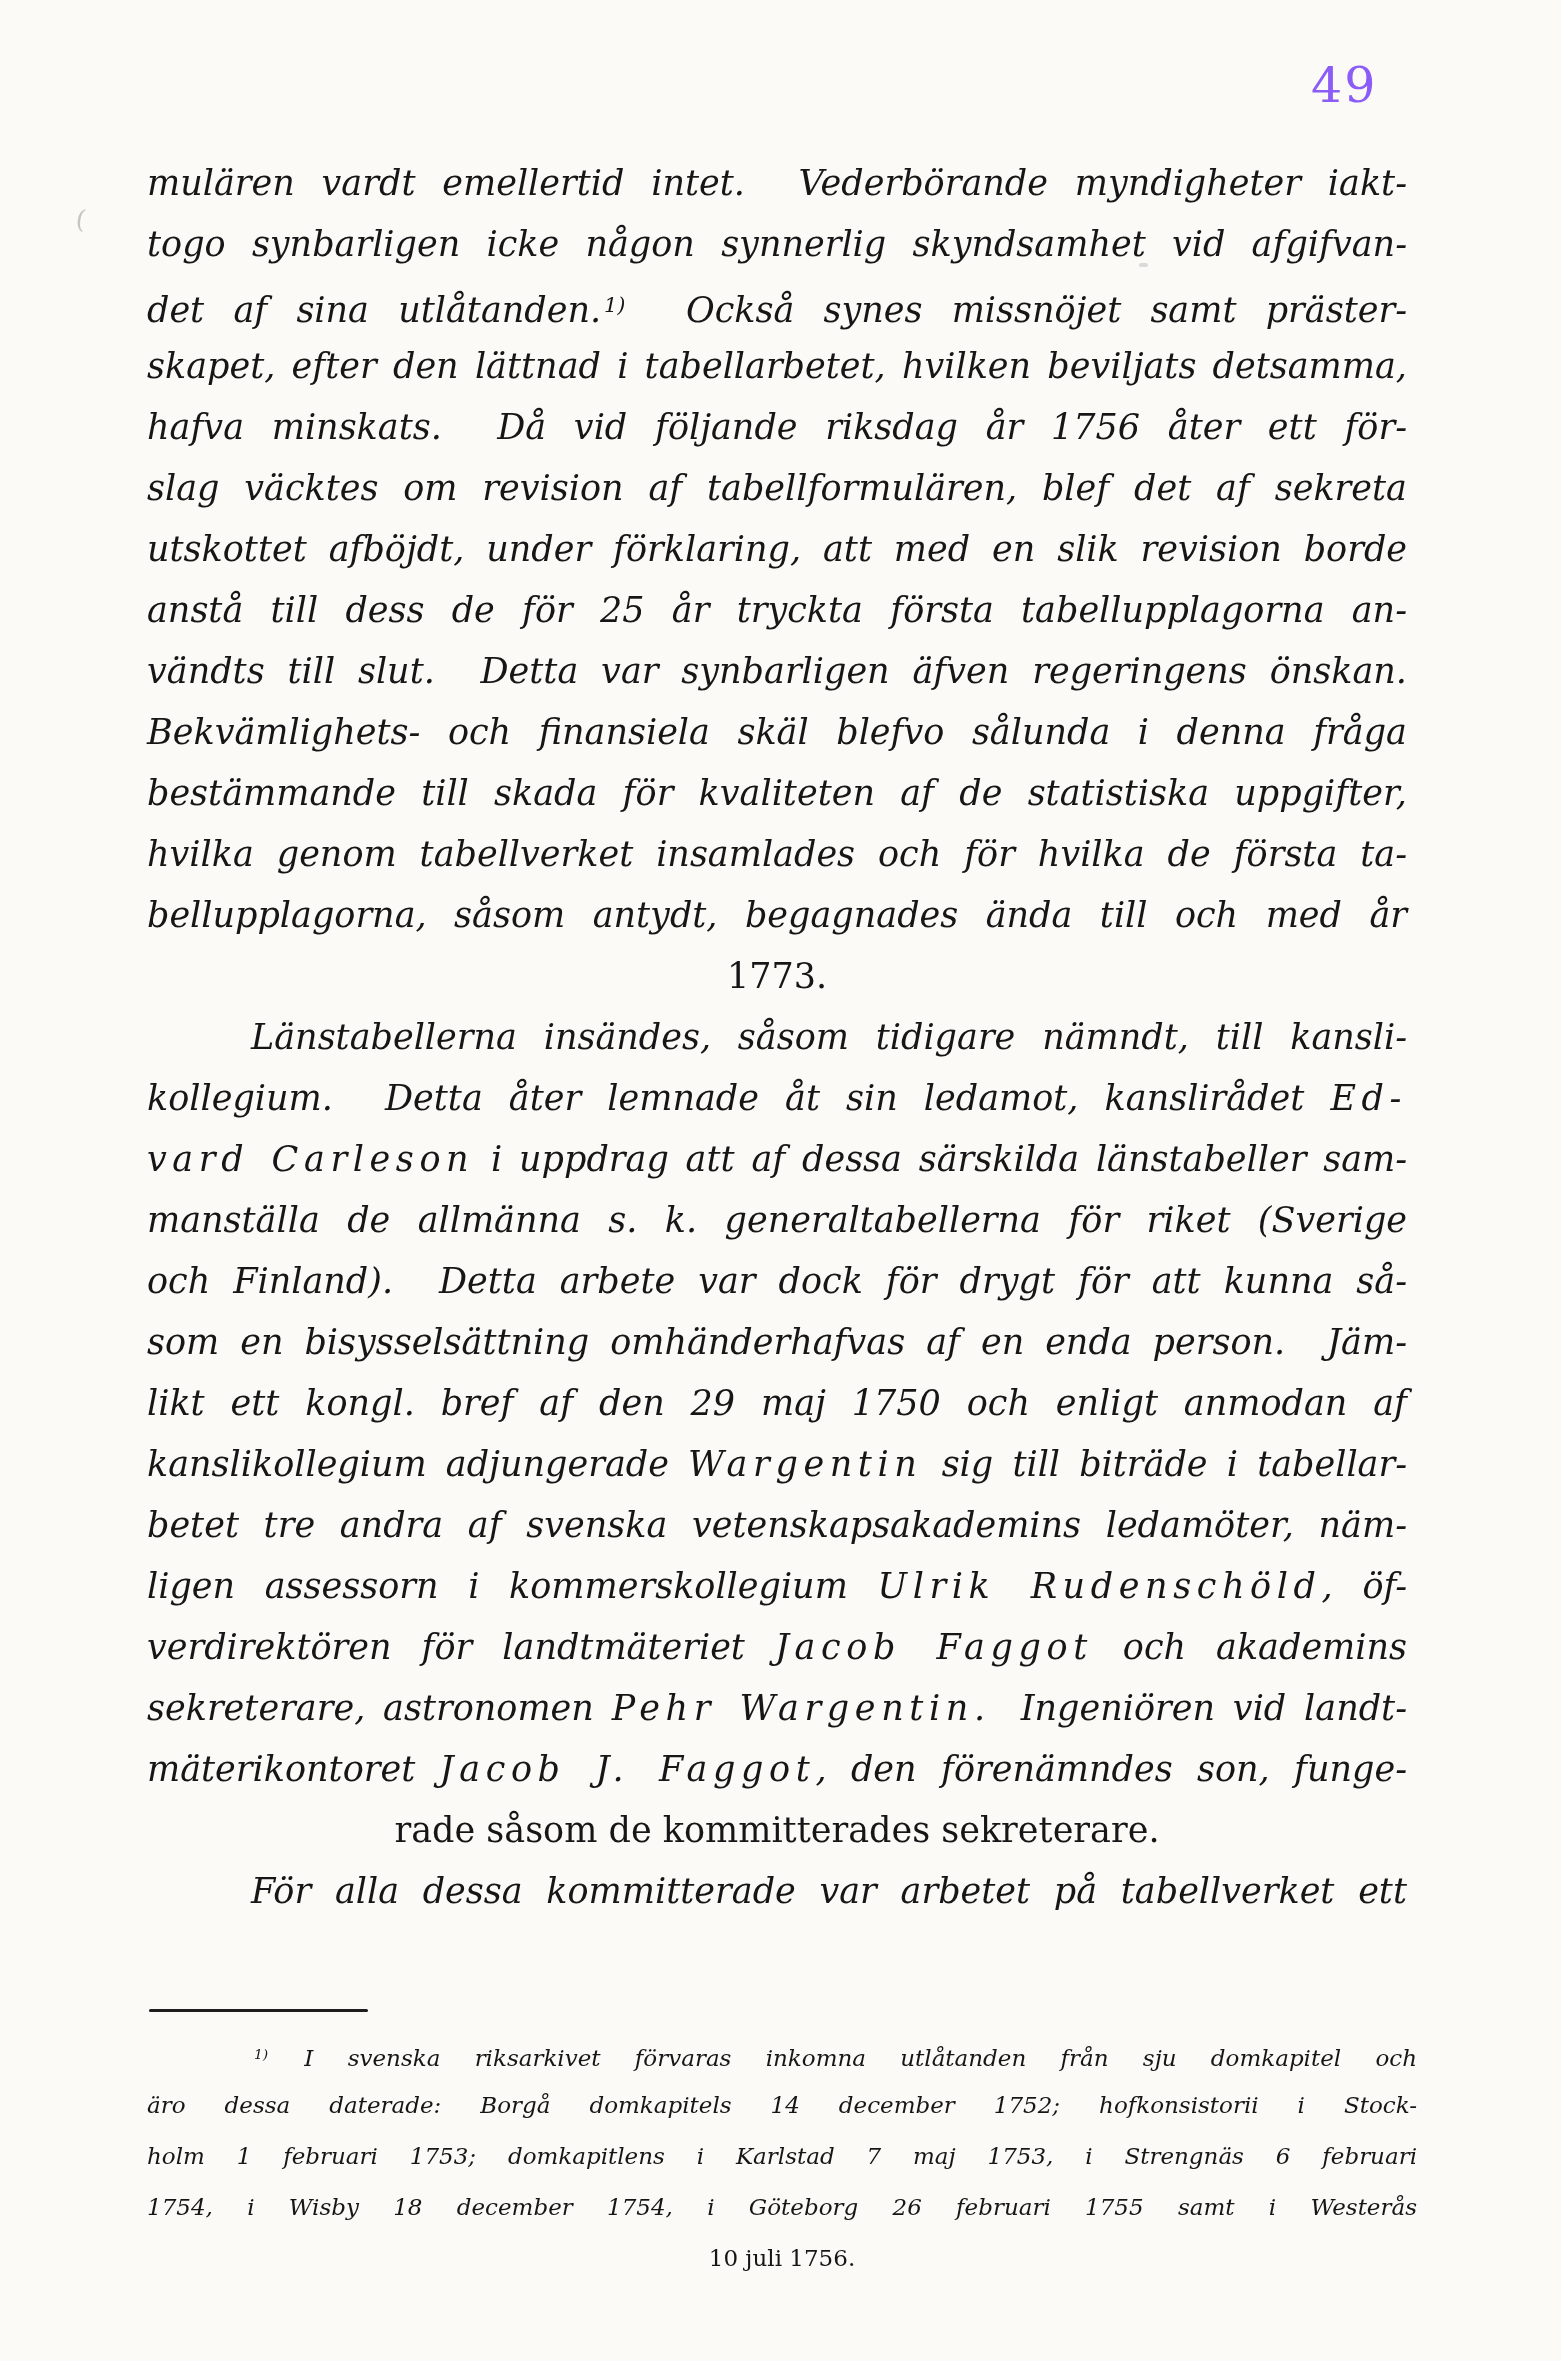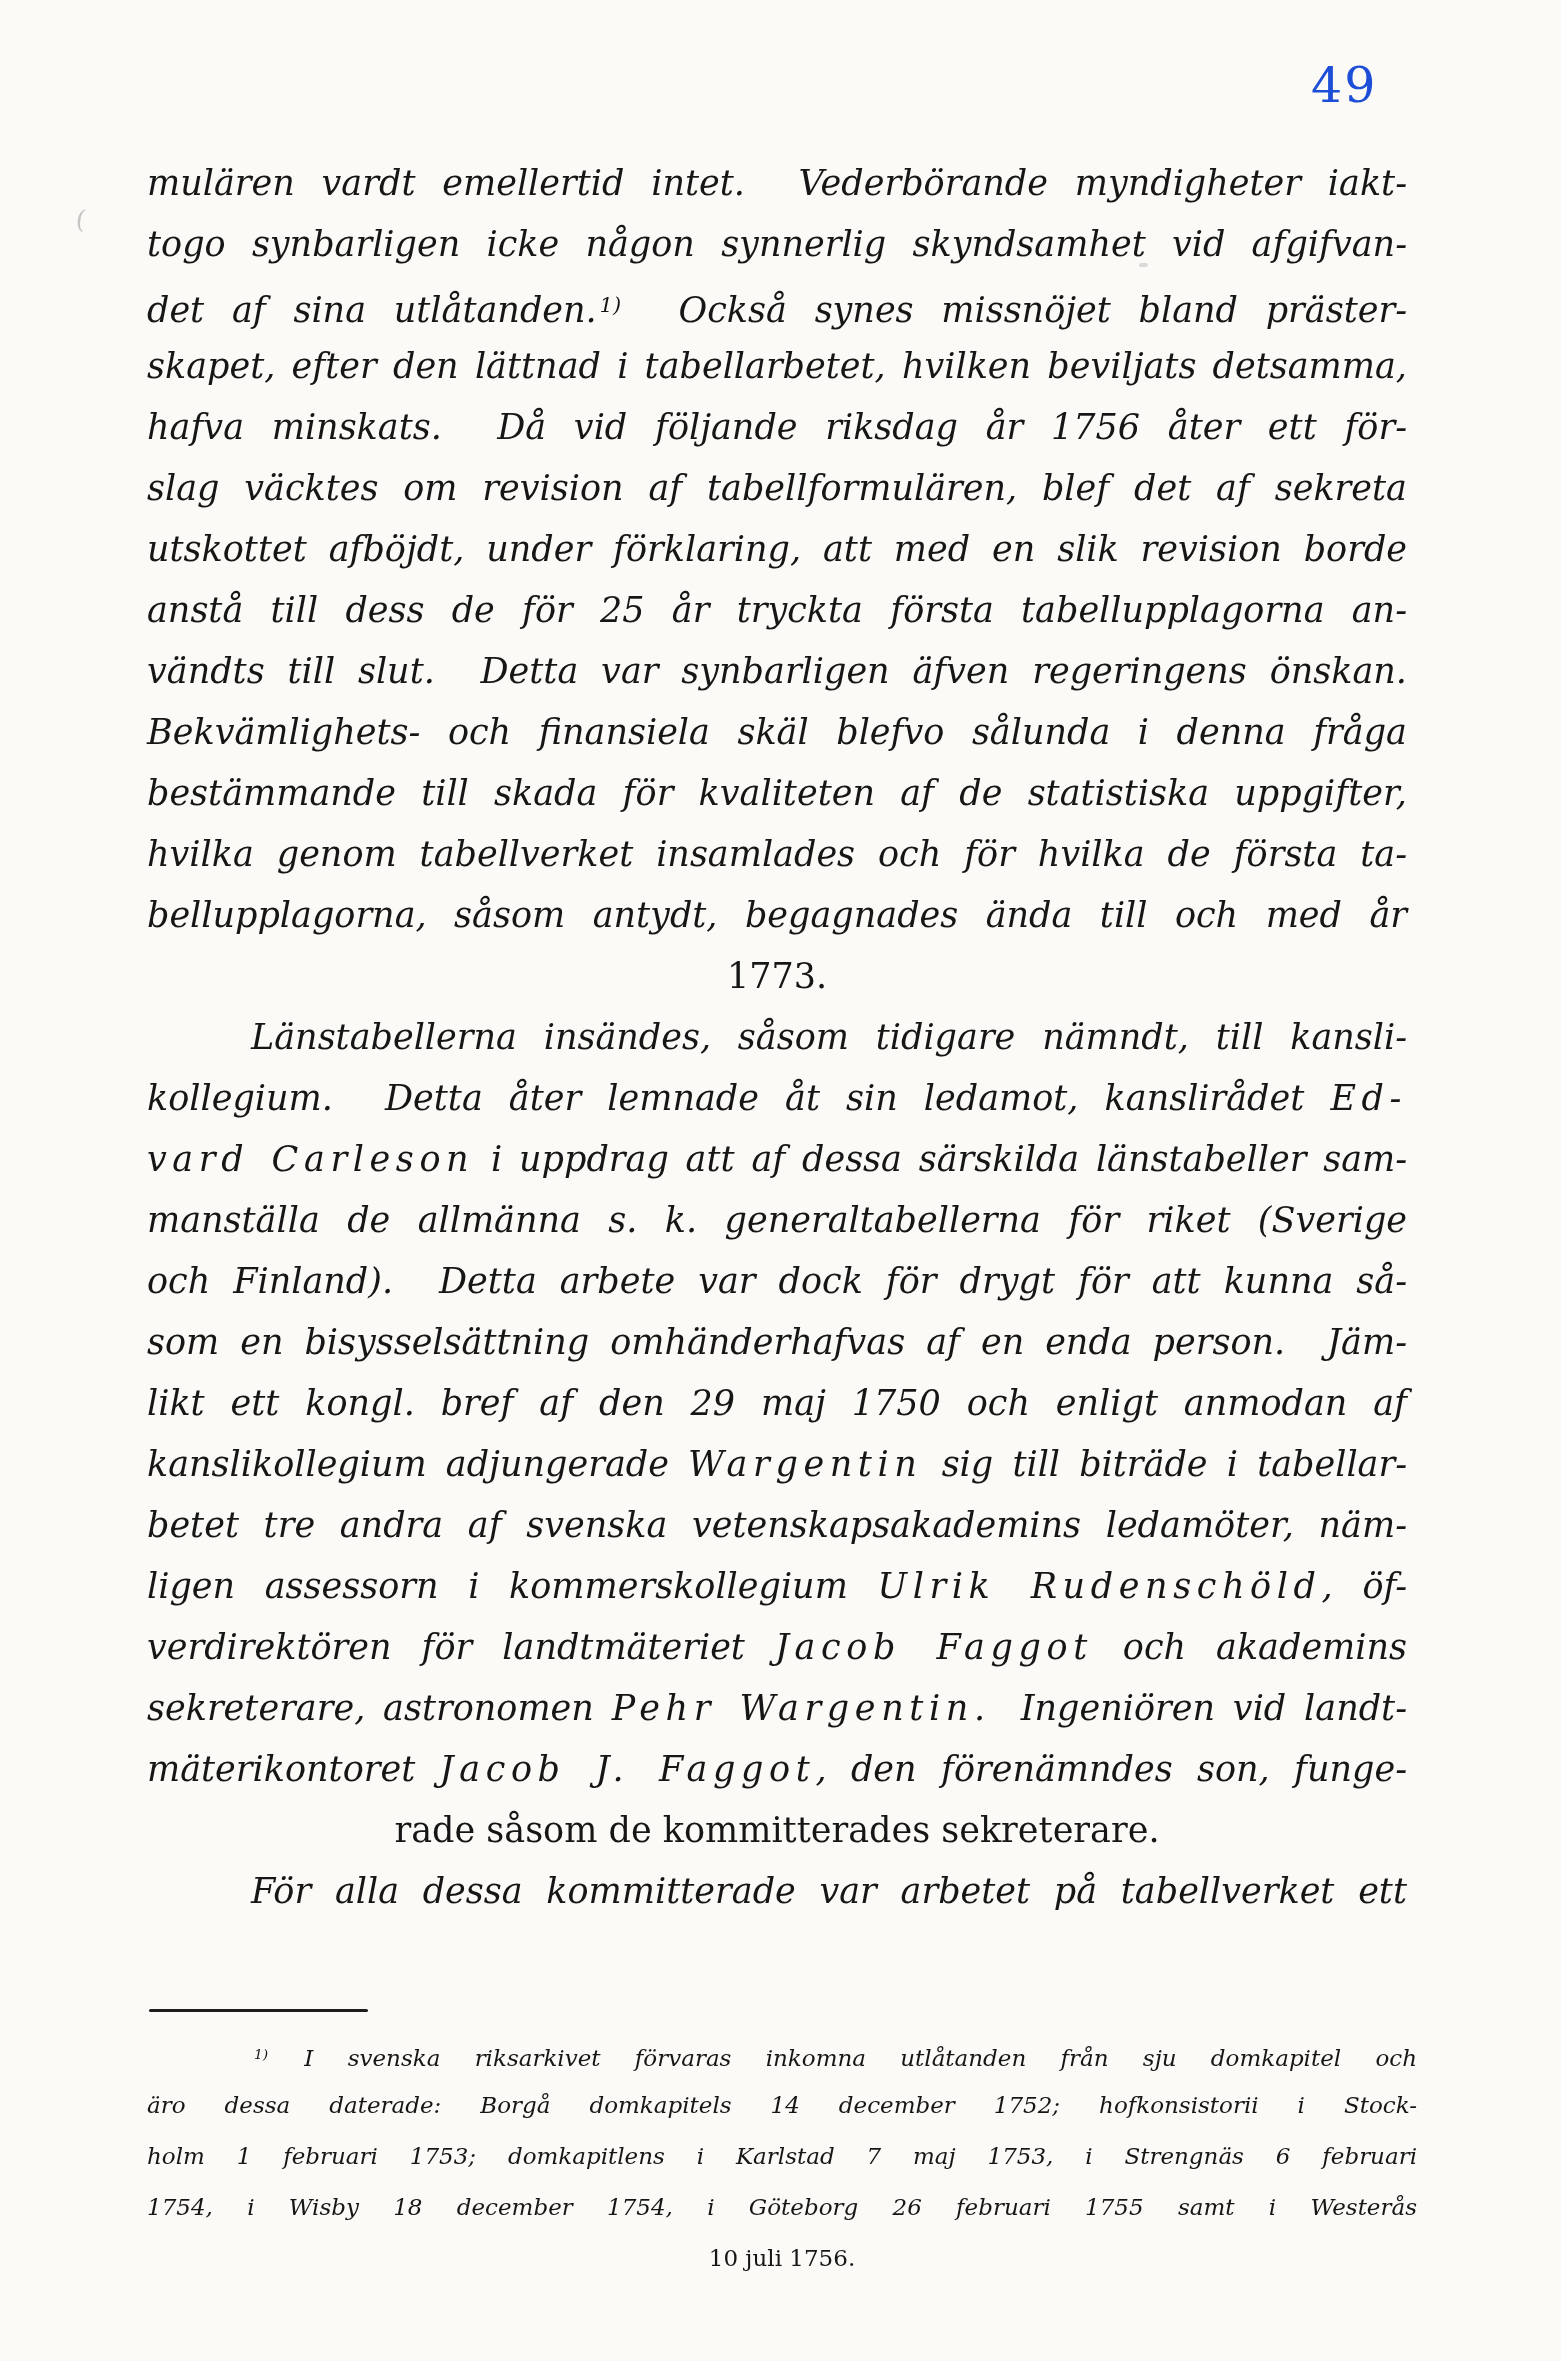--- a/index.html
+++ b/index.html
@@ -9,21 +9,21 @@
     background:#fbfaf7;
     font-family:"DejaVu Serif","Liberation Serif",serif;
     color:#161616;
     overflow:hidden;
   }
   .pageno{
     position:absolute;
     top:61px;left:1311px;
     font-size:49px;line-height:49px;
     letter-spacing:2px;
-    color:#1d4ed8;
+    color:#8b5cf6;
   }
   #main-text{
     position:absolute;
     top:153px;left:147px;
     width:1260px;
   }
   #main-text .line{
     height:61px;line-height:61px;
     font-size:35px;
     white-space:pre-wrap;
@@ -68,21 +68,21 @@
 </head>
 <body>
 
 <div class="page">
   <div class="pageno">49</div>
 
   <div id="main-text">
       <div>
         <div class="line just"><span class="">mulären vardt emellertid intet.  Vederbörande myndigheter iakt-</span></div>
         <div class="line just"><span class="">togo synbarligen icke någon synnerlig skyndsamhet vid afgifvan-</span></div>
-        <div class="line just"><span class="">det af sina utlåtanden.</span><span class=" sup">1)</span><span class="">  Också synes missnöjet bland präster-</span></div>
+        <div class="line just"><span class="">det af sina utlåtanden.</span><span class=" sup">1)</span><span class="">  Också synes missnöjet samt präster-</span></div>
         <div class="line just"><span class="">skapet, efter den lättnad i tabellarbetet, hvilken beviljats detsamma,</span></div>
         <div class="line just"><span class="">hafva minskats.  Då vid följande riksdag år 1756 åter ett för-</span></div>
         <div class="line just"><span class="">slag väcktes om revision af tabellformulären, blef det af sekreta</span></div>
         <div class="line just"><span class="">utskottet afböjdt, under förklaring, att med en slik revision borde</span></div>
         <div class="line just"><span class="">anstå till dess de för 25 år tryckta första tabellupplagorna an-</span></div>
         <div class="line just"><span class="">vändts till slut.  Detta var synbarligen äfven regeringens önskan.</span></div>
         <div class="line just"><span class="">Bekvämlighets- och finansiela skäl blefvo sålunda i denna fråga</span></div>
         <div class="line just"><span class="">bestämmande till skada för kvaliteten af de statistiska uppgifter,</span></div>
         <div class="line just"><span class="">hvilka genom tabellverket insamlades och för hvilka de första ta-</span></div>
         <div class="line just"><span class="">bellupplagorna, såsom antydt, begagnades ända till och med år</span></div>

